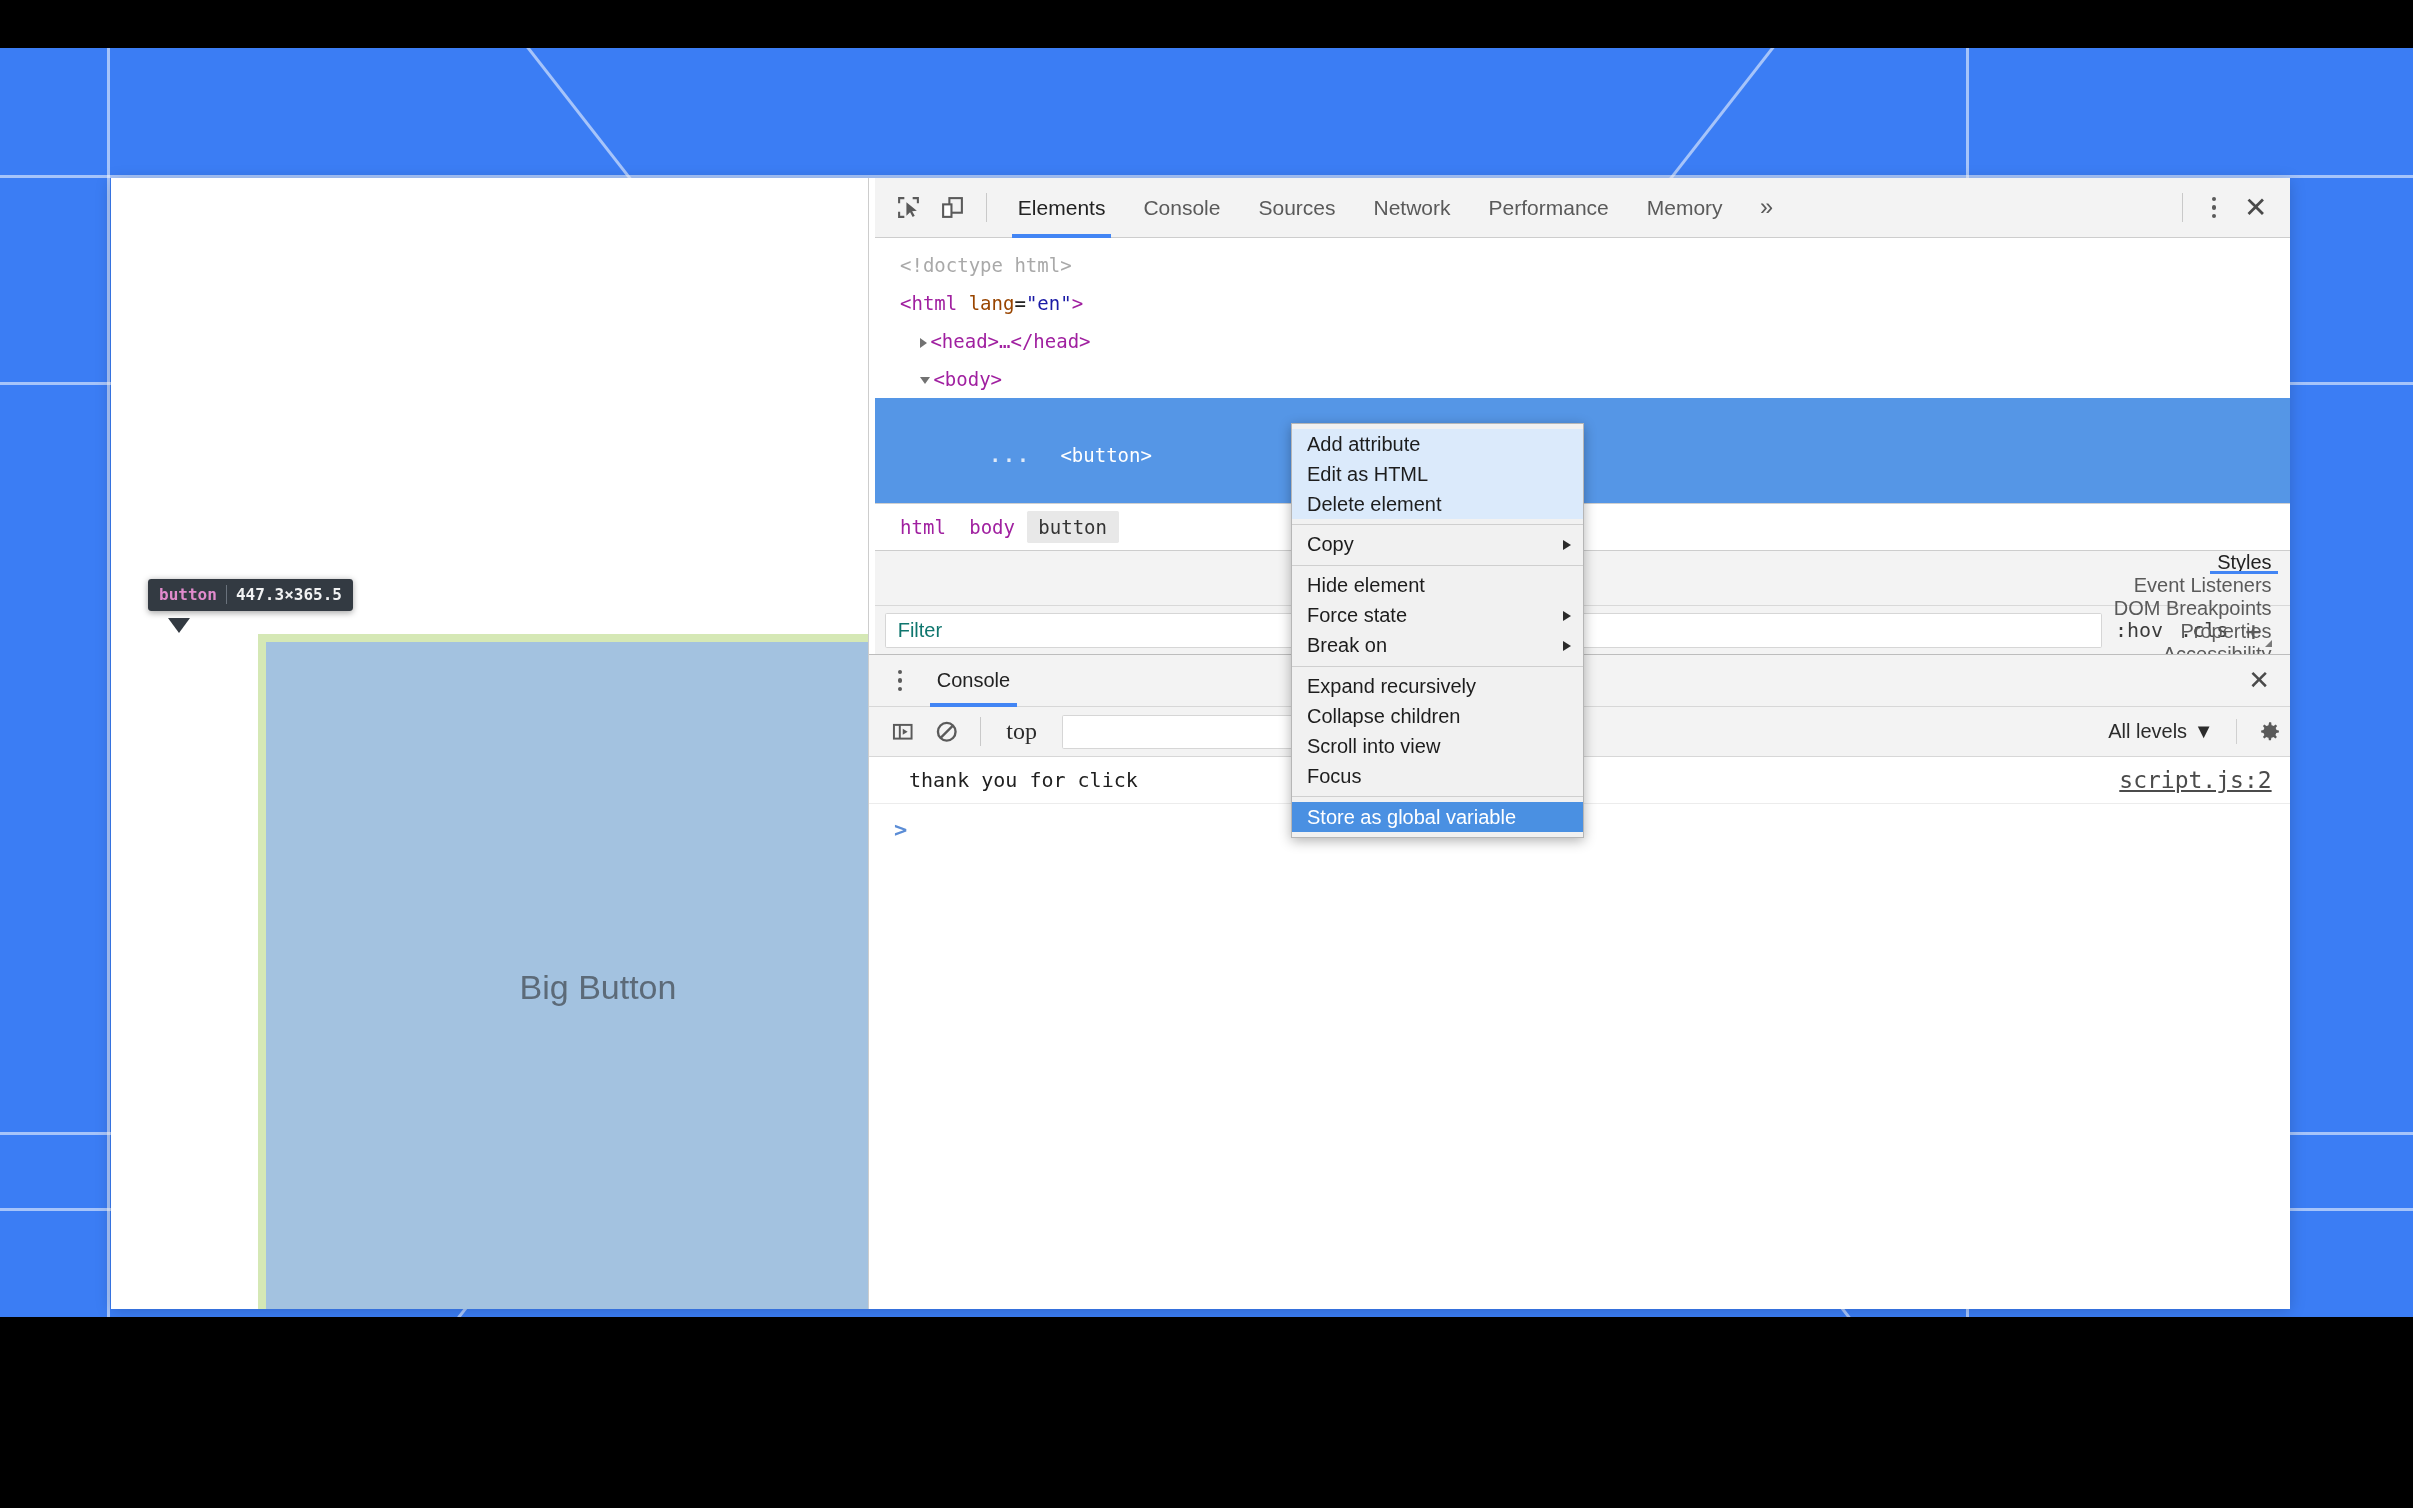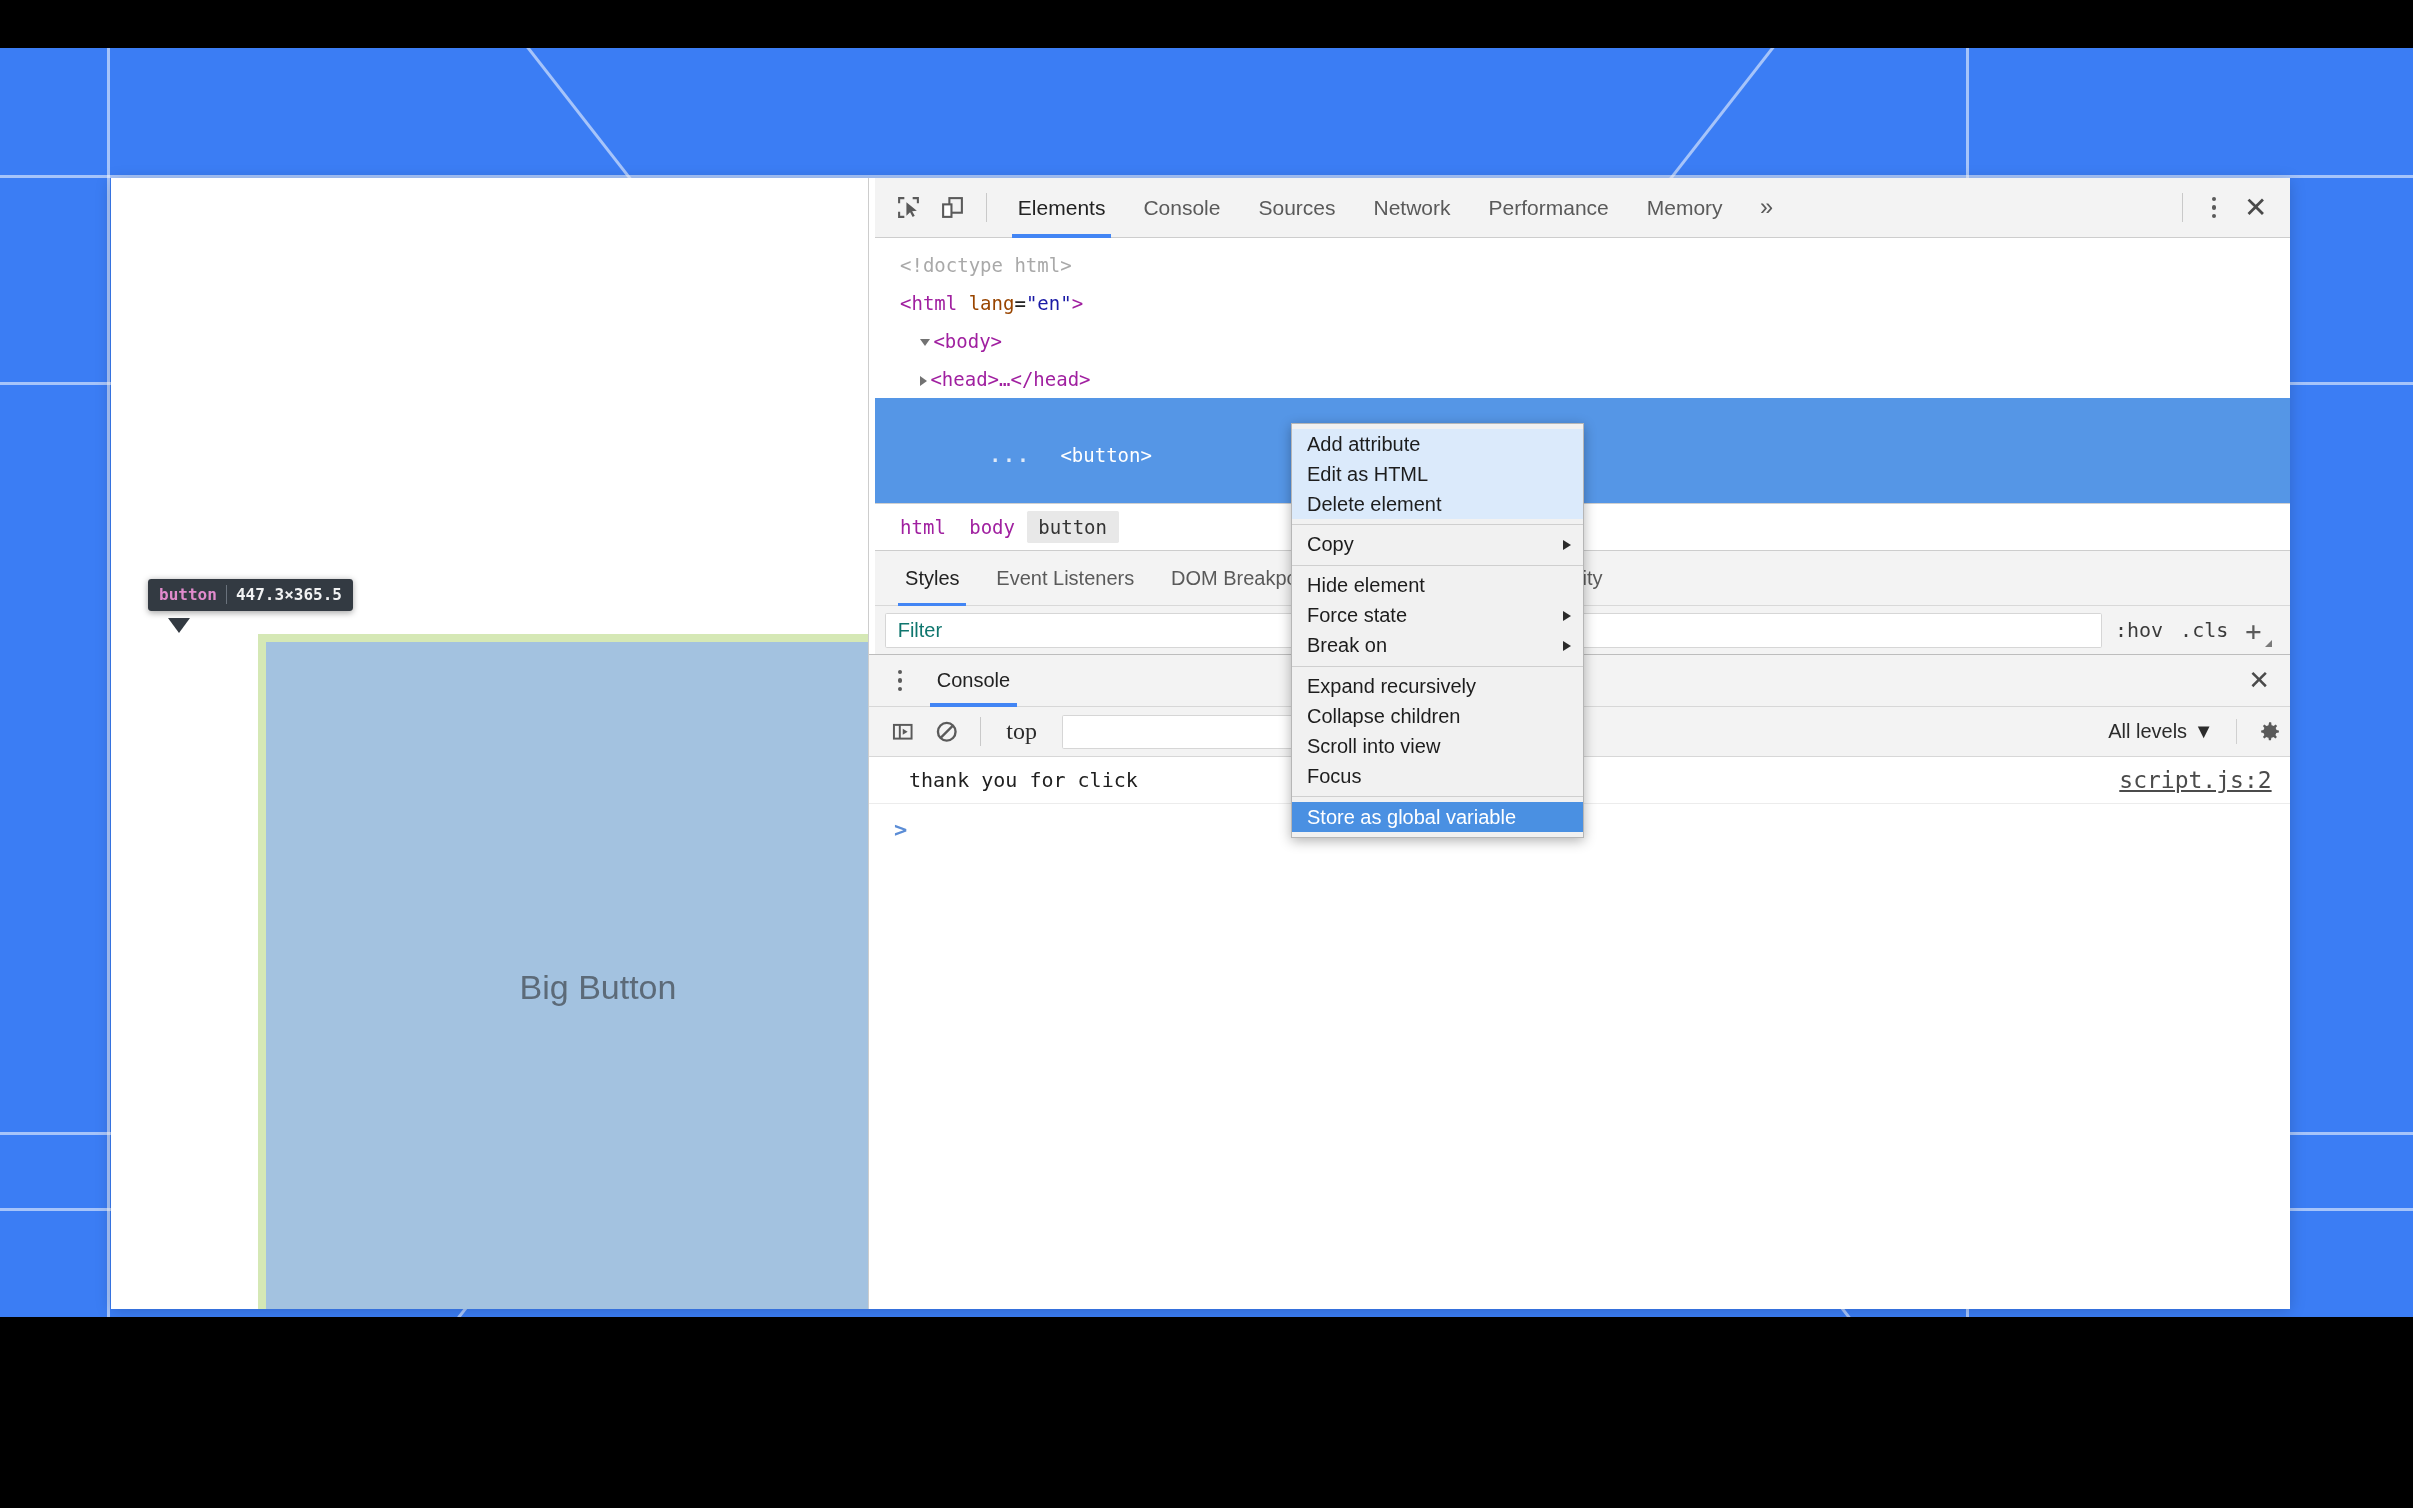--- a/index.html
+++ b/index.html
@@ -256,23 +256,24 @@
     border-radius: 1.7px;
   }
   .crumb.current { background: #e8e8e8; color: #333; }
 
   
   .styles-tabs {
     height: 55px;
     background: #f3f3f3;
     border-top: 0.8px solid #cdcdcd;
     display: flex;
-    align-items: flex-start;
+    align-items: flex-end;
     padding-left: 11.7px;
     box-sizing: border-box;
+    flex-direction: column;
   }
   .stab {
     display: flex; align-items: center;
     padding: 0 18.4px;
     font-size: 20px;
     color: #5a5a5a;
     position: relative;
     height: 55px;
     box-sizing: border-box;
   }
@@ -555,22 +556,22 @@
               <i></i>
               <i></i>
             </div>
           <div class="close-x">✕</div>
         </div>
       </div>
 
       <div class="dom-tree">
         <div class="dom-row doctype">&lt;!doctype html&gt;</div>
         <div class="dom-row"><span class="tagname">&lt;html</span> <span class="attrname">lang</span><span>=</span><span class="attrval">"en"</span><span class="tagname">&gt;</span></div>
+        <div class="dom-row" style="padding-left:45px"><span class="tri"></span><span class="tagname">&lt;head&gt;…&lt;/head&gt;</span></div>
         <div class="dom-row" style="padding-left:45px"><span class="tri down"></span><span class="tagname">&lt;body&gt;</span></div>
-        <div class="dom-row" style="padding-left:45px"><span class="tri"></span><span class="tagname">&lt;head&gt;…&lt;/head&gt;</span></div>
         <div class="dom-row selected">
           <span class="ellipsis-badge">...</span><span class="sel-white" style="padding-left:34px">&lt;button&gt;</span>
           
           
         </div>
 
       </div>
 
       <div class="breadcrumb">
         <span class="crumb">html</span>

